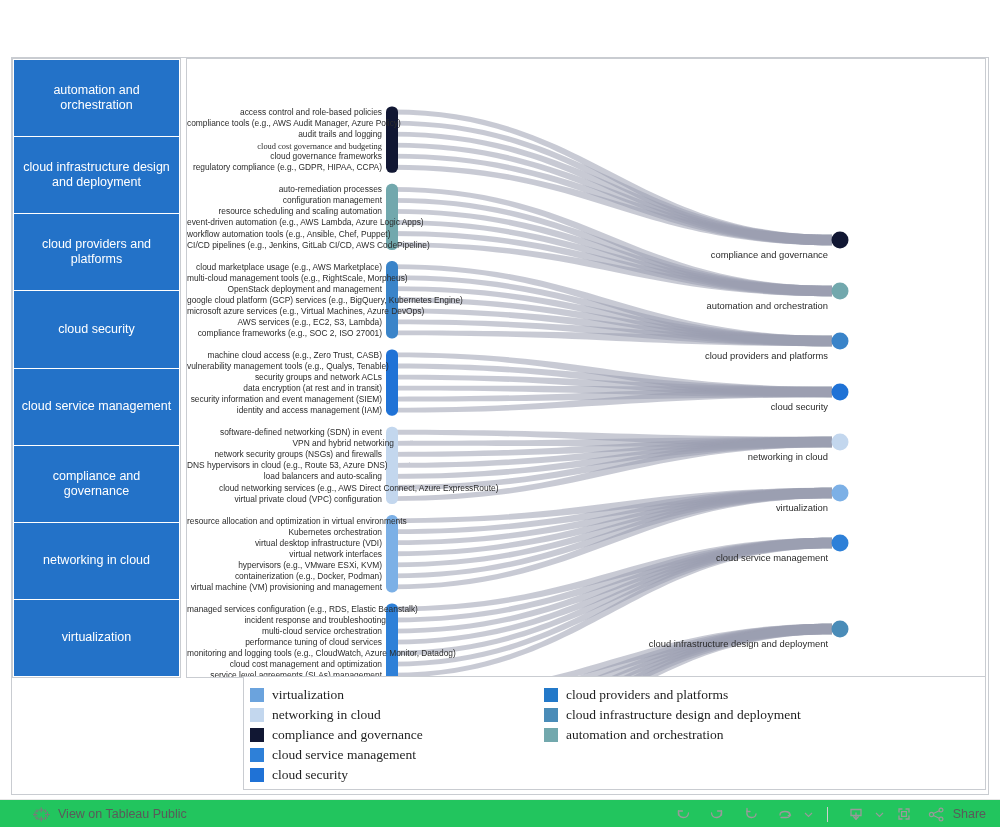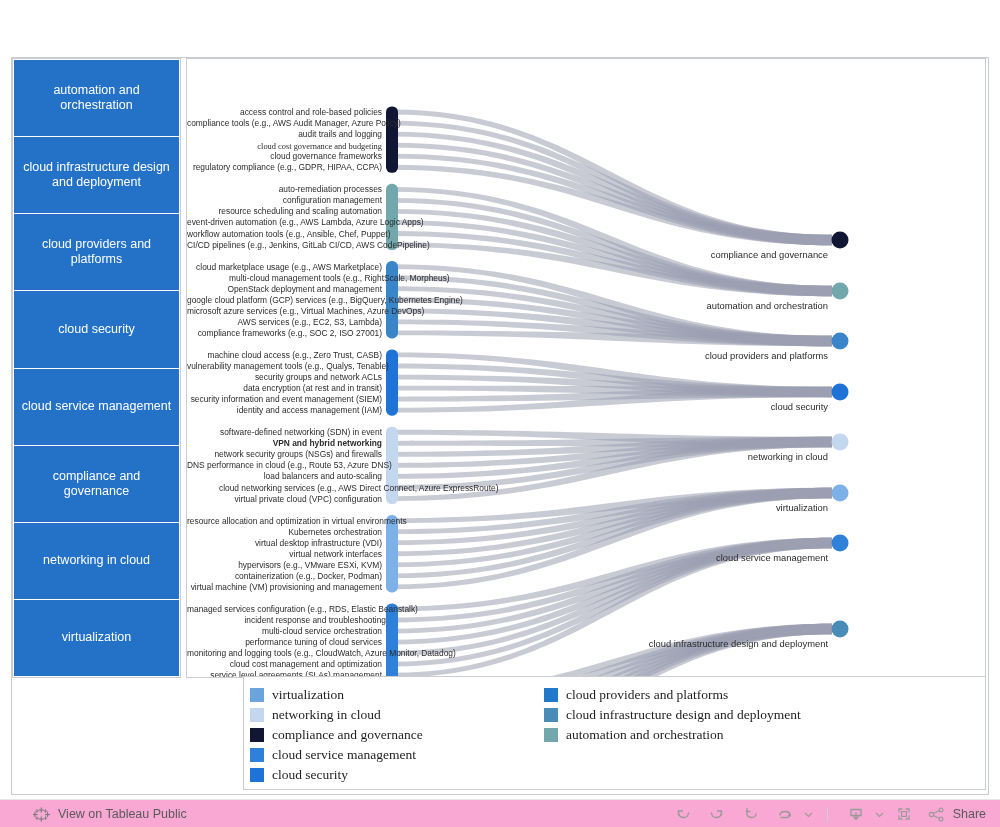--- a/index.html
+++ b/index.html
@@ -151,21 +151,21 @@
     font-size: 13.5px;
     color: #1e1e1e;
     white-space: nowrap;
   }
 
   
   #toolbar {
     position: absolute;
     left: 0; top: 799px;
     width: 1000px; height: 28px;
-    background: #f9a8d4;
+    background: #22c55e;
     border-top: 1px solid #e6e6e6;
   }
   #tableau-link {
     position: absolute;
     left: 33px; top: 4px;
     display: flex;
     align-items: center;
     height: 20px;
     cursor: pointer;
   }
@@ -326,36 +326,36 @@
       <div class="src-label" style="left: 0px; width: 195px; top: 88px; font-family: Liberation Serif, serif;">cloud cost governance and budgeting</div>
       <div class="src-label" style="left: 0px; width: 195px; top: 97.2px;">cloud governance frameworks</div>
       <div class="src-label" style="left: 0px; width: 195px; top: 108.25px;">regulatory compliance (e.g., GDPR, HIPAA, CCPA)</div>
       <div class="src-label" style="left: 0px; width: 195px; top: 130.3px;">auto-remediation processes</div>
       <div class="src-label" style="left: 0px; width: 195px; top: 141.35px;">configuration management</div>
       <div class="src-label" style="left: 0px; width: 195px; top: 152.4px;">resource scheduling and scaling automation</div>
       <div class="src-label" style="left: 0px; width: 195px; top: 163.45px;">event-driven automation (e.g., AWS Lambda, Azure Logic Apps)</div>
       <div class="src-label" style="left: 0px; width: 195px; top: 174.5px;">workflow automation tools (e.g., Ansible, Chef, Puppet)</div>
       <div class="src-label" style="left: 0px; width: 195px; top: 185.55px;">CI/CD pipelines (e.g., Jenkins, GitLab CI/CD, AWS CodePipeline)</div>
       <div class="src-label" style="left: 0px; width: 195px; top: 207.6px;">cloud marketplace usage (e.g., AWS Marketplace)</div>
-      <div class="src-label" style="left: 0px; width: 195px; top: 218.65px; margin-left: 42px;">multi-cloud management tools (e.g., RightScale, Morpheus)</div>
+      <div class="src-label" style="left: 0px; width: 195px; top: 218.65px;">multi-cloud management tools (e.g., RightScale, Morpheus)</div>
       <div class="src-label" style="left: 0px; width: 195px; top: 229.7px;">OpenStack deployment and management</div>
       <div class="src-label" style="left: 0px; width: 195px; top: 240.75px;">google cloud platform (GCP) services (e.g., BigQuery, Kubernetes Engine)</div>
       <div class="src-label" style="left: 0px; width: 195px; top: 251.8px;">microsoft azure services (e.g., Virtual Machines, Azure DevOps)</div>
       <div class="src-label" style="left: 0px; width: 195px; top: 262.85px;">AWS services (e.g., EC2, S3, Lambda)</div>
       <div class="src-label" style="left: 0px; width: 195px; top: 273.9px;">compliance frameworks (e.g., SOC 2, ISO 27001)</div>
       <div class="src-label" style="left: 0px; width: 195px; top: 295.95px;">machine cloud access (e.g., Zero Trust, CASB)</div>
       <div class="src-label" style="left: 0px; width: 195px; top: 307px;">vulnerability management tools (e.g., Qualys, Tenable)</div>
       <div class="src-label" style="left: 0px; width: 195px; top: 318.05px;">security groups and network ACLs</div>
       <div class="src-label" style="left: 0px; width: 195px; top: 329.1px;">data encryption (at rest and in transit)</div>
       <div class="src-label" style="left: 0px; width: 195px; top: 340.15px;">security information and event management (SIEM)</div>
       <div class="src-label" style="left: 0px; width: 195px; top: 351.2px;">identity and access management (IAM)</div>
       <div class="src-label" style="left: 0px; width: 195px; top: 373.25px;">software-defined networking (SDN) in event</div>
-      <div class="src-label" style="left: 0px; width: 195px; top: 384.3px; font-weight: bold;">VPN and hybrid networking</div>
+      <div class="src-label" style="left: 12px; width: 195px; top: 384.3px;">VPN and hybrid networking</div>
       <div class="src-label" style="left: 0px; width: 195px; top: 395.35px;">network security groups (NSGs) and firewalls</div>
-      <div class="src-label" style="left: 0px; width: 195px; top: 406.4px;">DNS performance in cloud (e.g., Route 53, Azure DNS)</div>
+      <div class="src-label" style="left: 0px; width: 195px; top: 406.4px;">DNS hypervisors in cloud (e.g., Route 53, Azure DNS)</div>
       <div class="src-label" style="left: 0px; width: 195px; top: 417.45px;">load balancers and auto-scaling</div>
       <div class="src-label" style="left: 0px; width: 195px; top: 428.5px; padding-left: 32px;">cloud networking services (e.g., AWS Direct Connect, Azure ExpressRoute)</div>
       <div class="src-label" style="left: 0px; width: 195px; top: 439.55px;">virtual private cloud (VPC) configuration</div>
       <div class="src-label" style="left: 0px; width: 195px; top: 461.6px;">resource allocation and optimization in virtual environments</div>
       <div class="src-label" style="left: 0px; width: 195px; top: 472.65px;">Kubernetes orchestration</div>
       <div class="src-label" style="left: 0px; width: 195px; top: 483.7px;">virtual desktop infrastructure (VDI)</div>
       <div class="src-label" style="left: 0px; width: 195px; top: 494.75px;">virtual network interfaces</div>
       <div class="src-label" style="left: 0px; width: 195px; top: 505.8px;">hypervisors (e.g., VMware ESXi, KVM)</div>
       <div class="src-label" style="left: 0px; width: 195px; top: 516.85px;">containerization (e.g., Docker, Podman)</div>
       <div class="src-label" style="left: 0px; width: 195px; top: 527.9px;">virtual machine (VM) provisioning and management</div>

